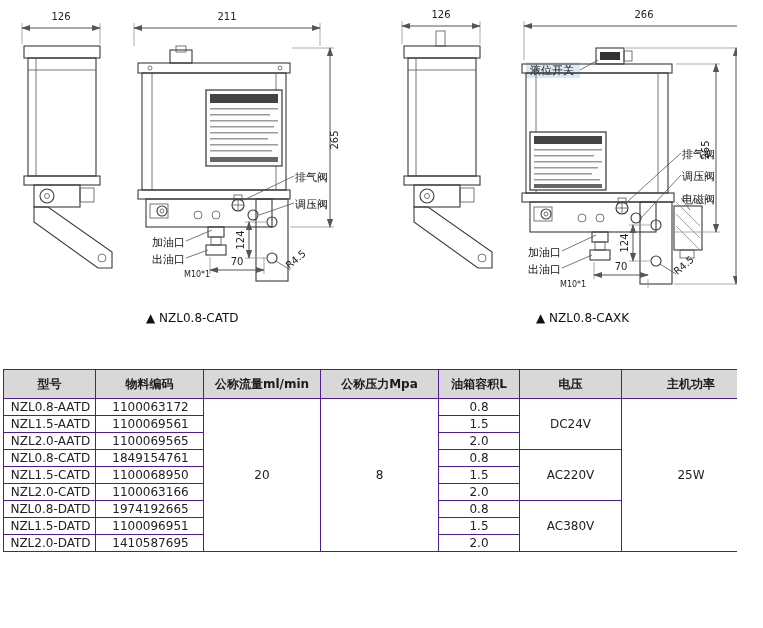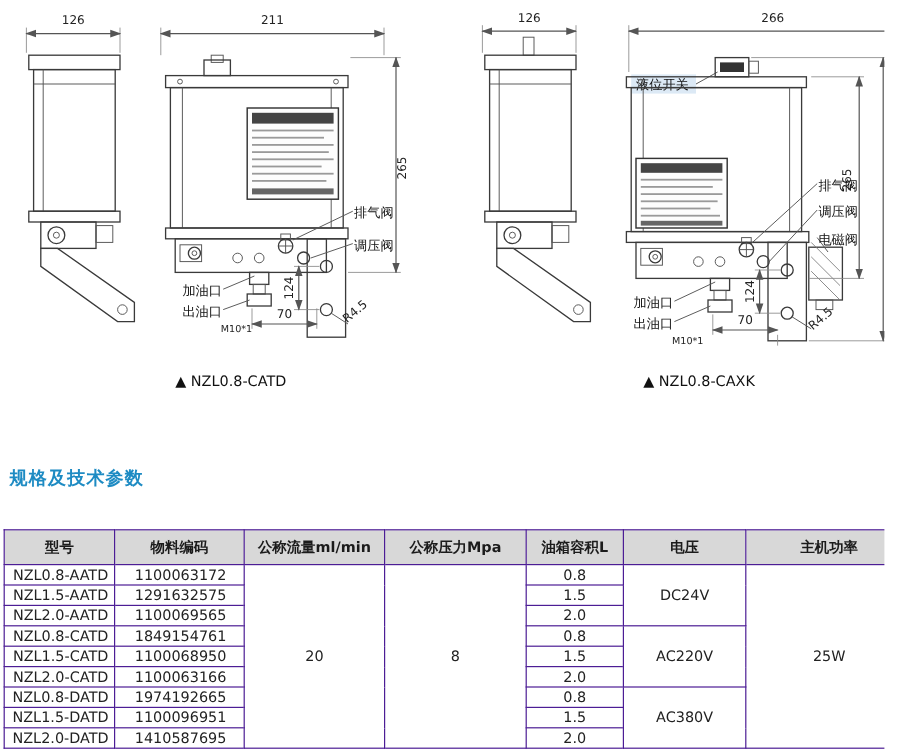--- a/index.html
+++ b/index.html
@@ -303,21 +303,20 @@
         <line class="leader" x1="562" y1="268" x2="592" y2="255"></line>
         <text class="lbl" x="528" y="273">出油口</text>
         <text class="small" x="560" y="287">M10*1</text>
       </g>
 
       <text class="cap" x="536" y="322">▲ NZL0.8-CAXK</text>
     </g>
   </svg>
 
   
-  <div class="section-title">规格及技术参数</div>
 
   
   <table class="spec">
     <colgroup>
       <col style="width:92px">
         <col style="width:108px">
         <col style="width:117px">
       <col style="width:118px">
         <col style="width:81px">
         <col style="width:102px">
@@ -339,21 +338,21 @@
         <td class="left">NZL0.8-AATD</td>
         <td class="left">1100063172</td>
         <td rowspan="9">20</td>
         <td rowspan="9">8</td>
         <td>0.8</td>
         <td rowspan="3">DC24V</td>
         <td rowspan="9">25W</td>
       </tr>
       <tr>
         <td class="left">NZL1.5-AATD</td>
-        <td class="left">1291632575</td>
+        <td class="left">1100069561</td>
         <td>1.5</td>
       </tr>
       <tr>
         <td class="left">NZL2.0-AATD</td>
         <td class="left">1100069565</td>
         <td>2.0</td>
       </tr>
       <tr>
         <td class="left">NZL0.8-CATD</td>
         <td class="left">1849154761</td>

